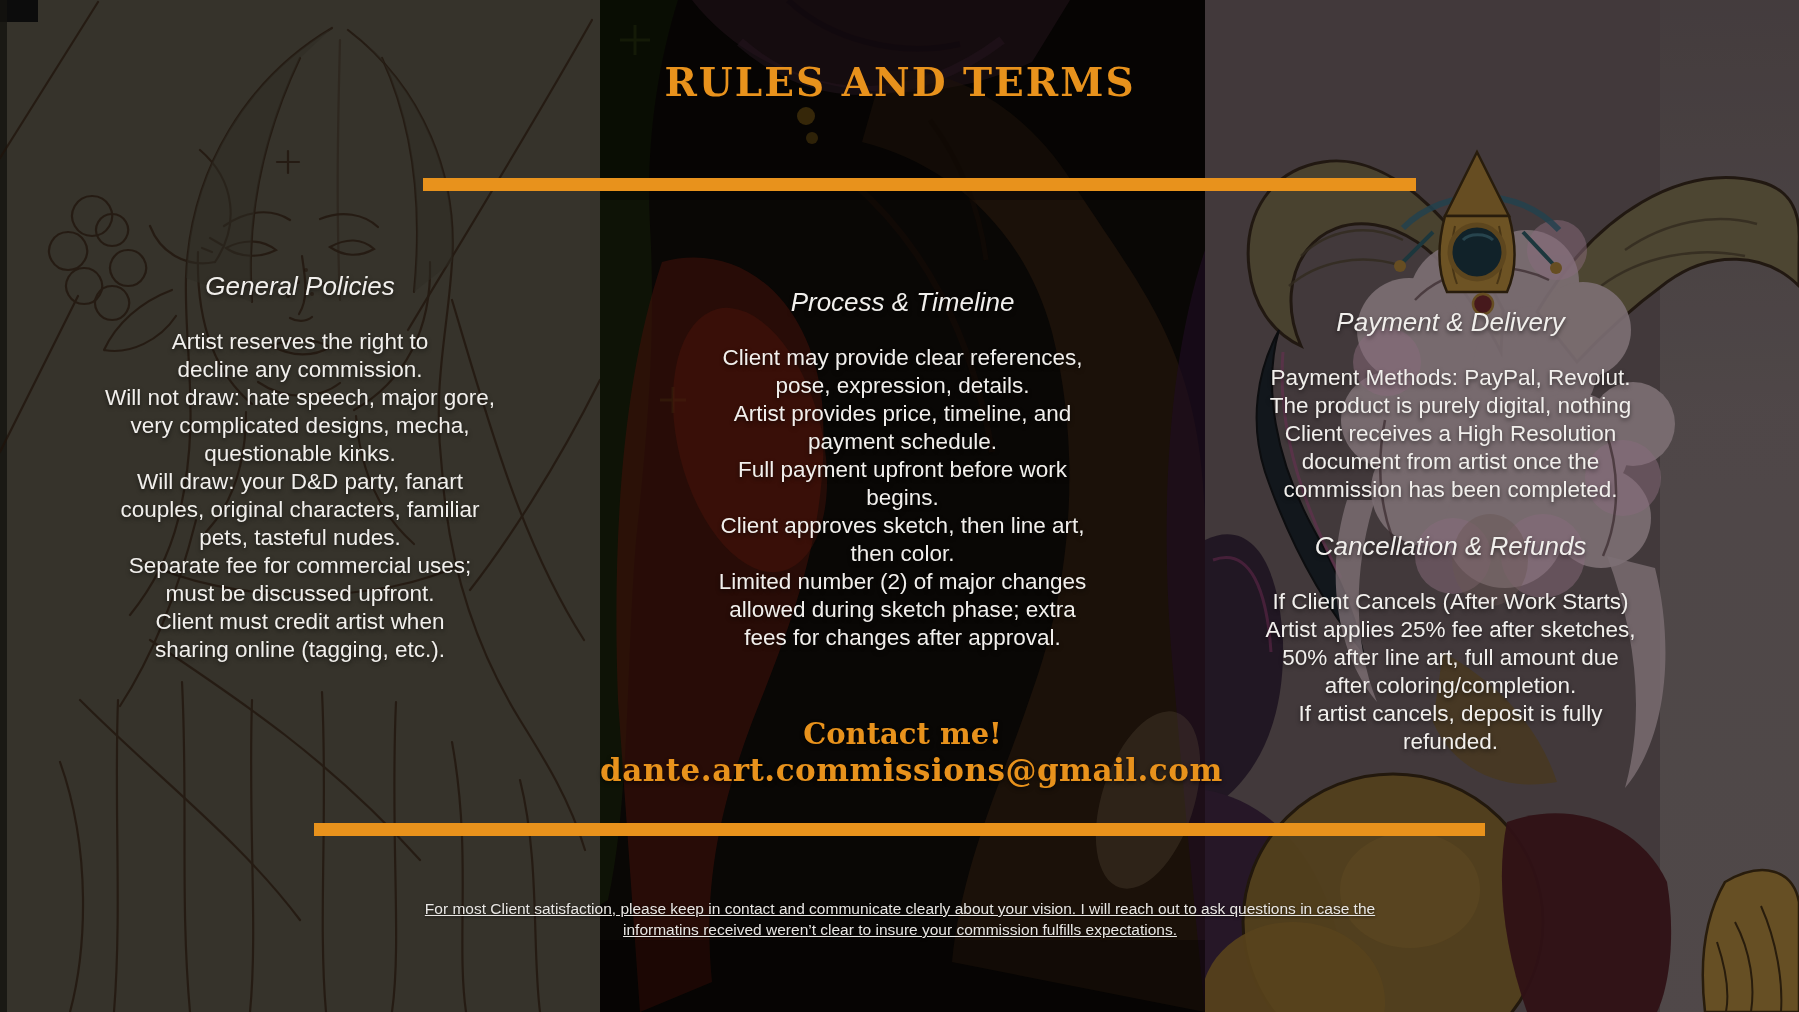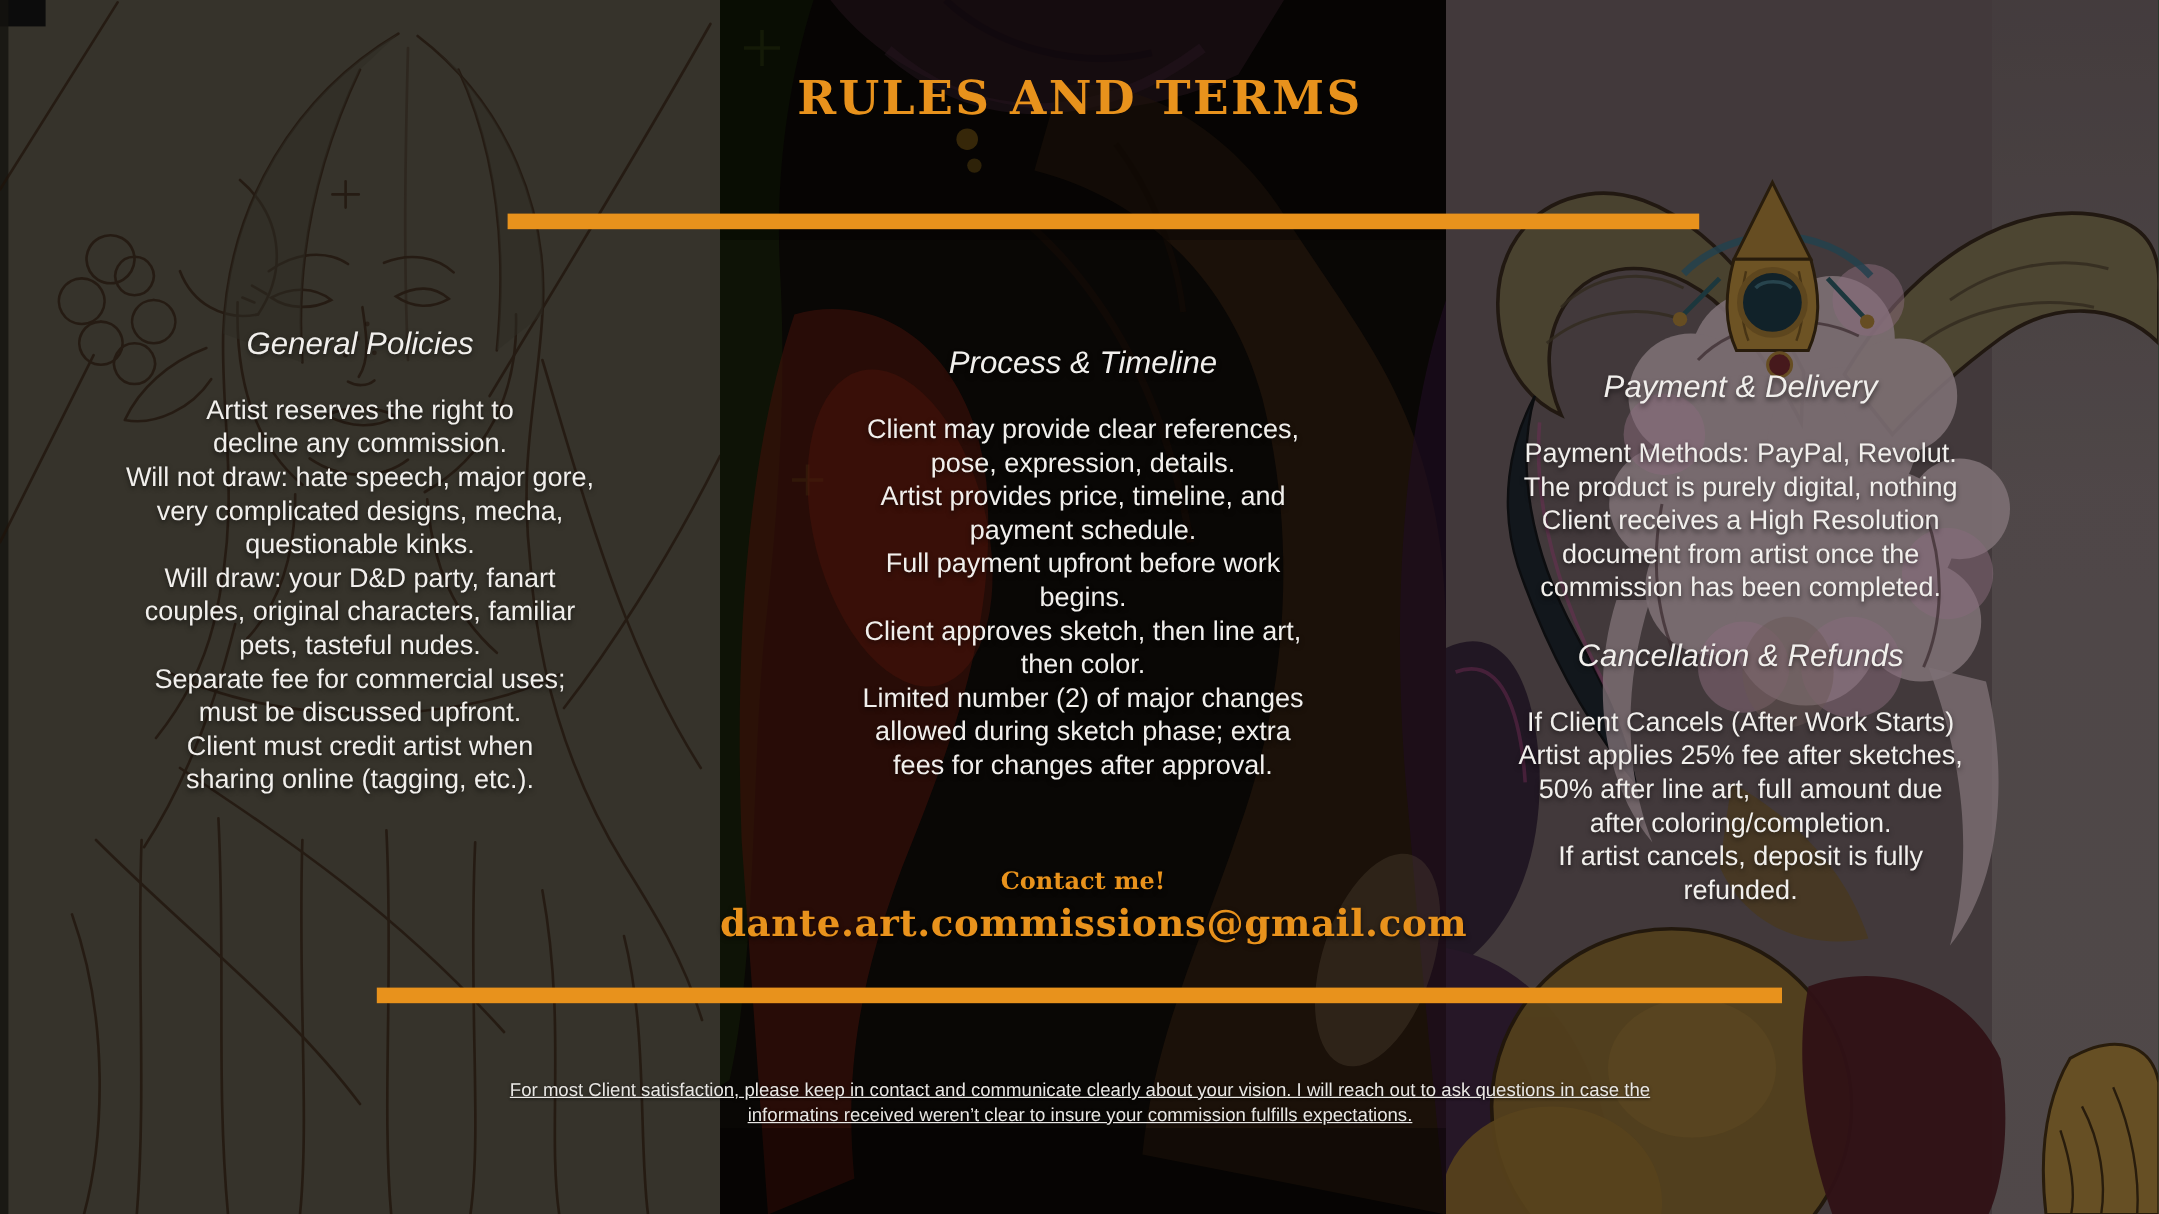--- a/index.html
+++ b/index.html
@@ -41,21 +41,21 @@
   }
   .col h2.second{margin:28px 0 28px;}
   .line{margin:0;font-size:22.5px;line-height:28px;font-weight:400;}
   .line .em{}
 
   .contact{
     position:absolute;left:600px;top:716px;width:605px;text-align:center;
     color:var(--accent);font-family:"DejaVu Serif",serif;font-weight:700;
     text-shadow:0 2px 4px rgba(0,0,0,.6);
   }
-  .contact-cta{font-size:20px;line-height:36px;}
+  .contact-cta{font-size:29px;line-height:36px;}
   .contact-email{font-size:31px;line-height:37px;letter-spacing:.5px;}
 
   .footer{
     position:absolute;left:300px;top:898px;width:1200px;text-align:center;
     color:#e9e7e4;font-size:15.5px;line-height:21px;
     text-shadow:0 1px 3px rgba(0,0,0,.6);
   }
   .footer p{margin:0;text-decoration:underline;}
 </style>
 </head>

